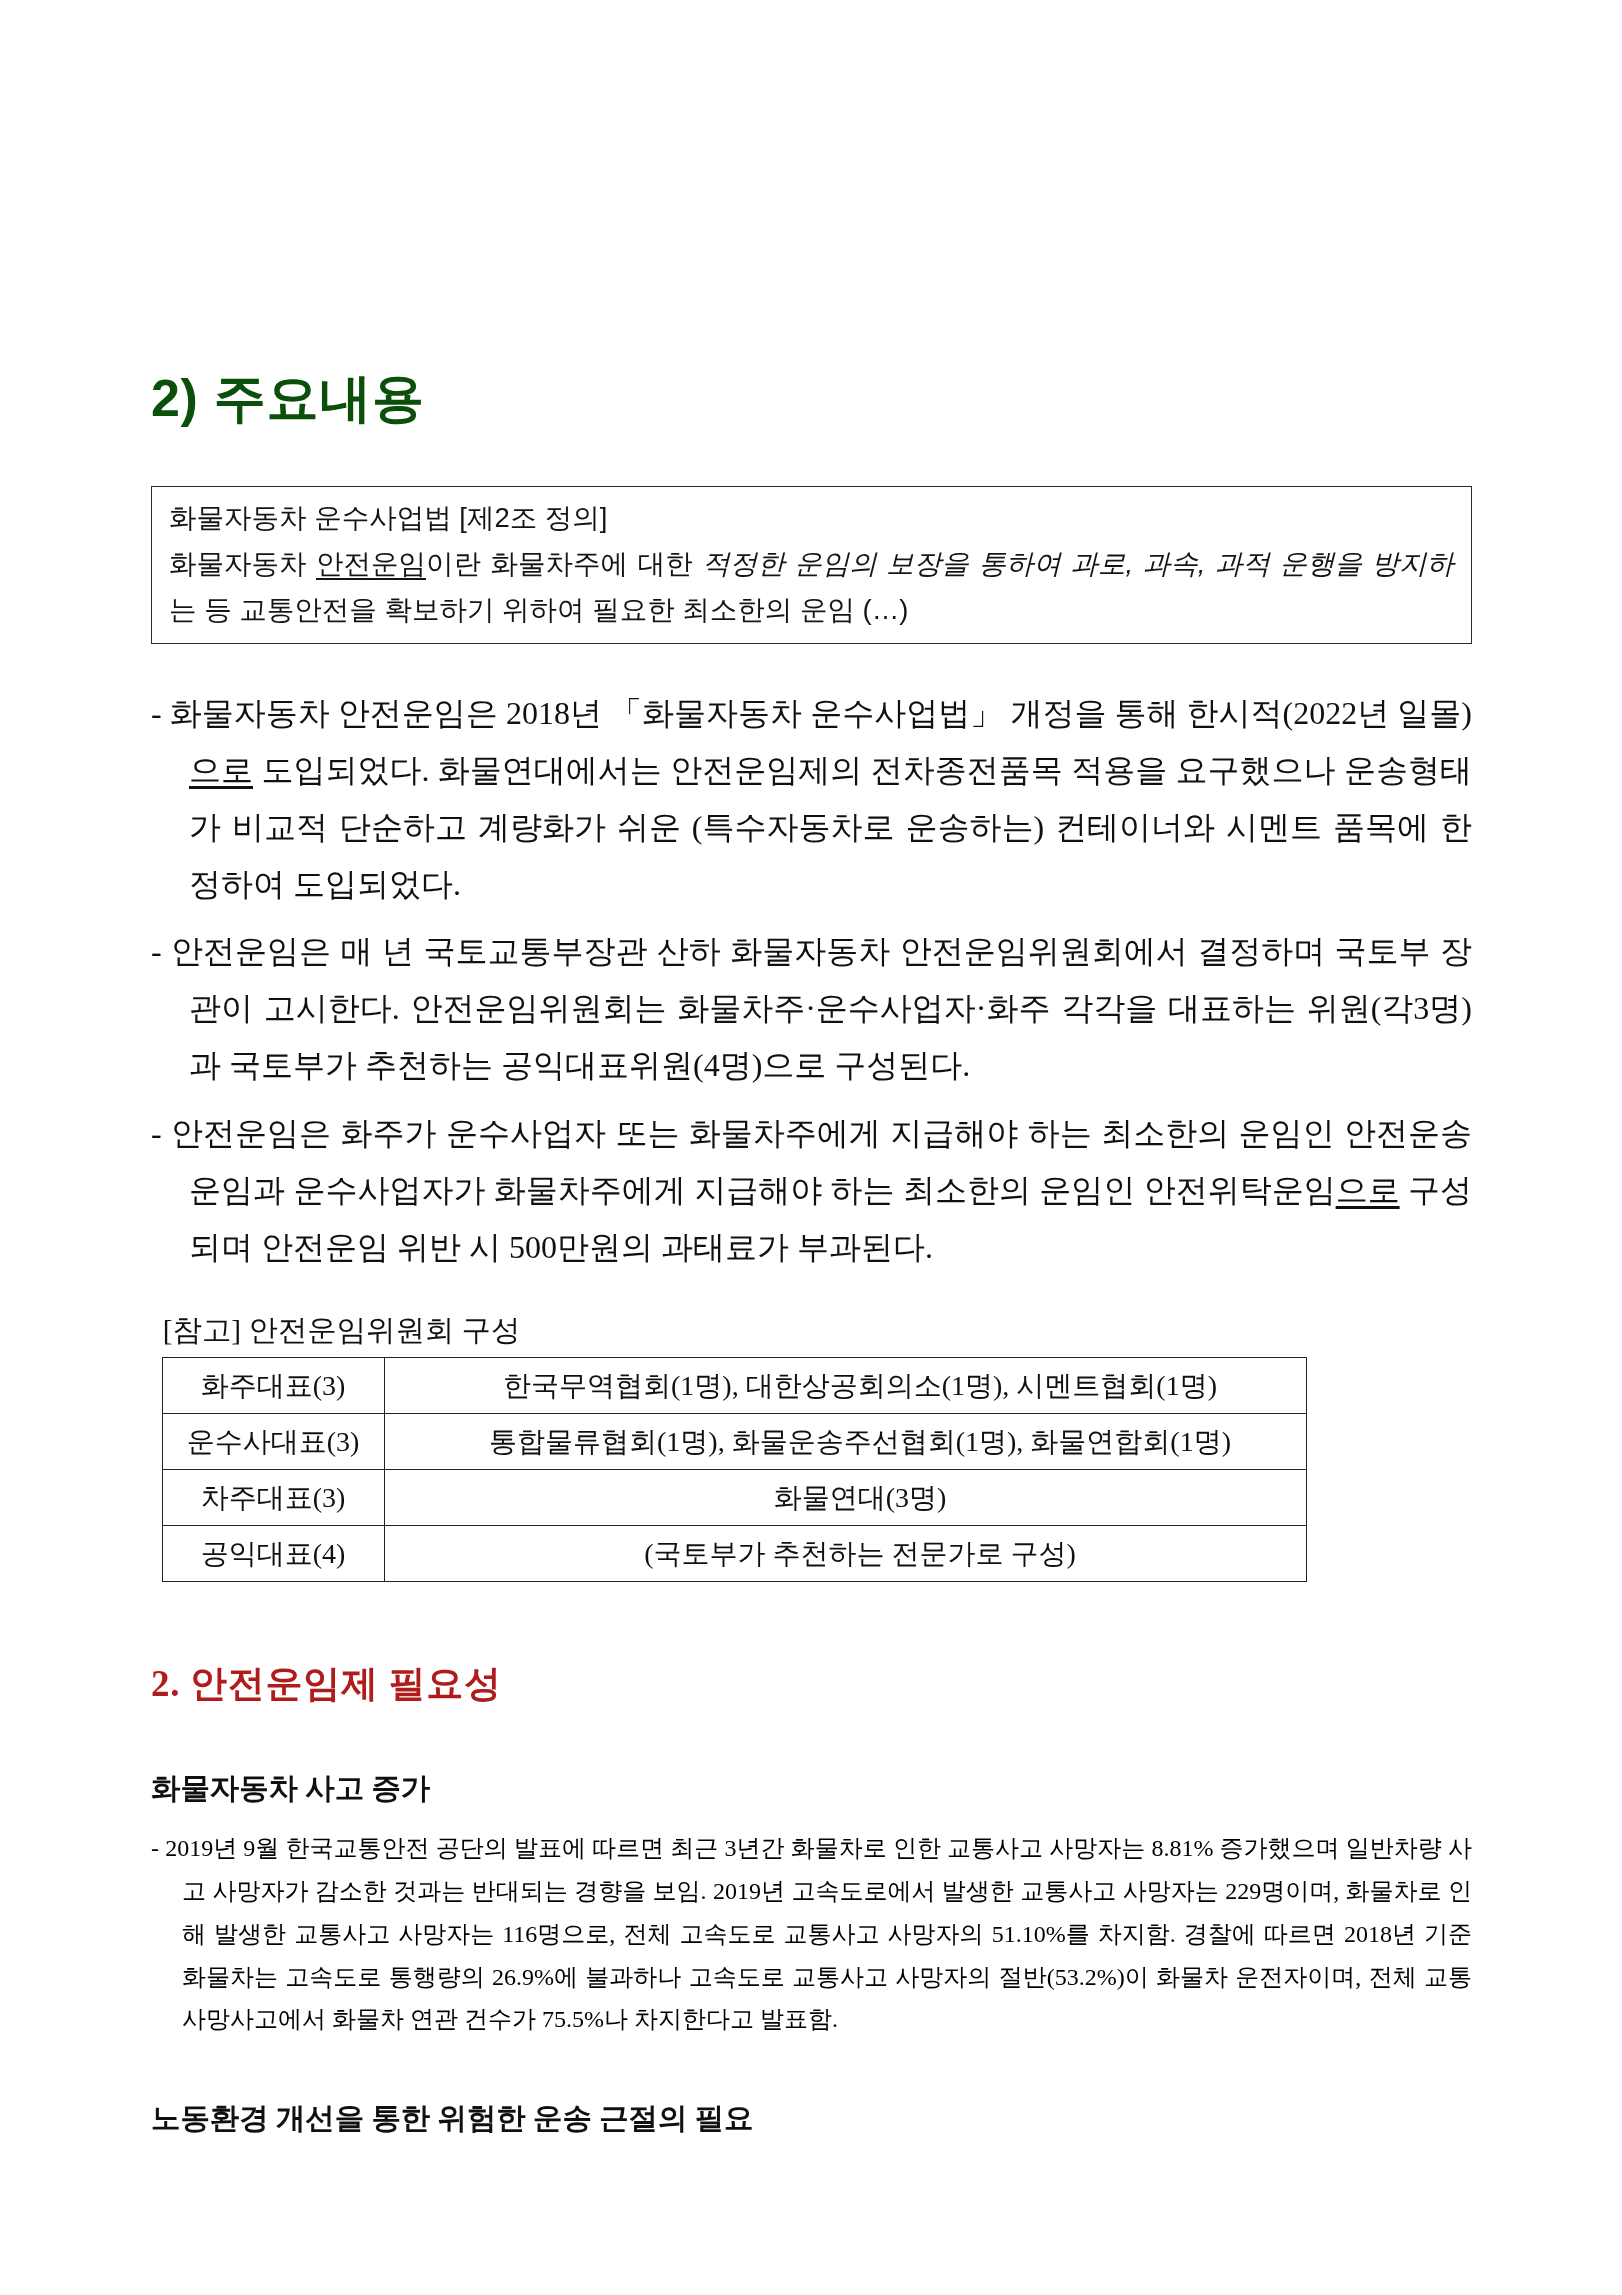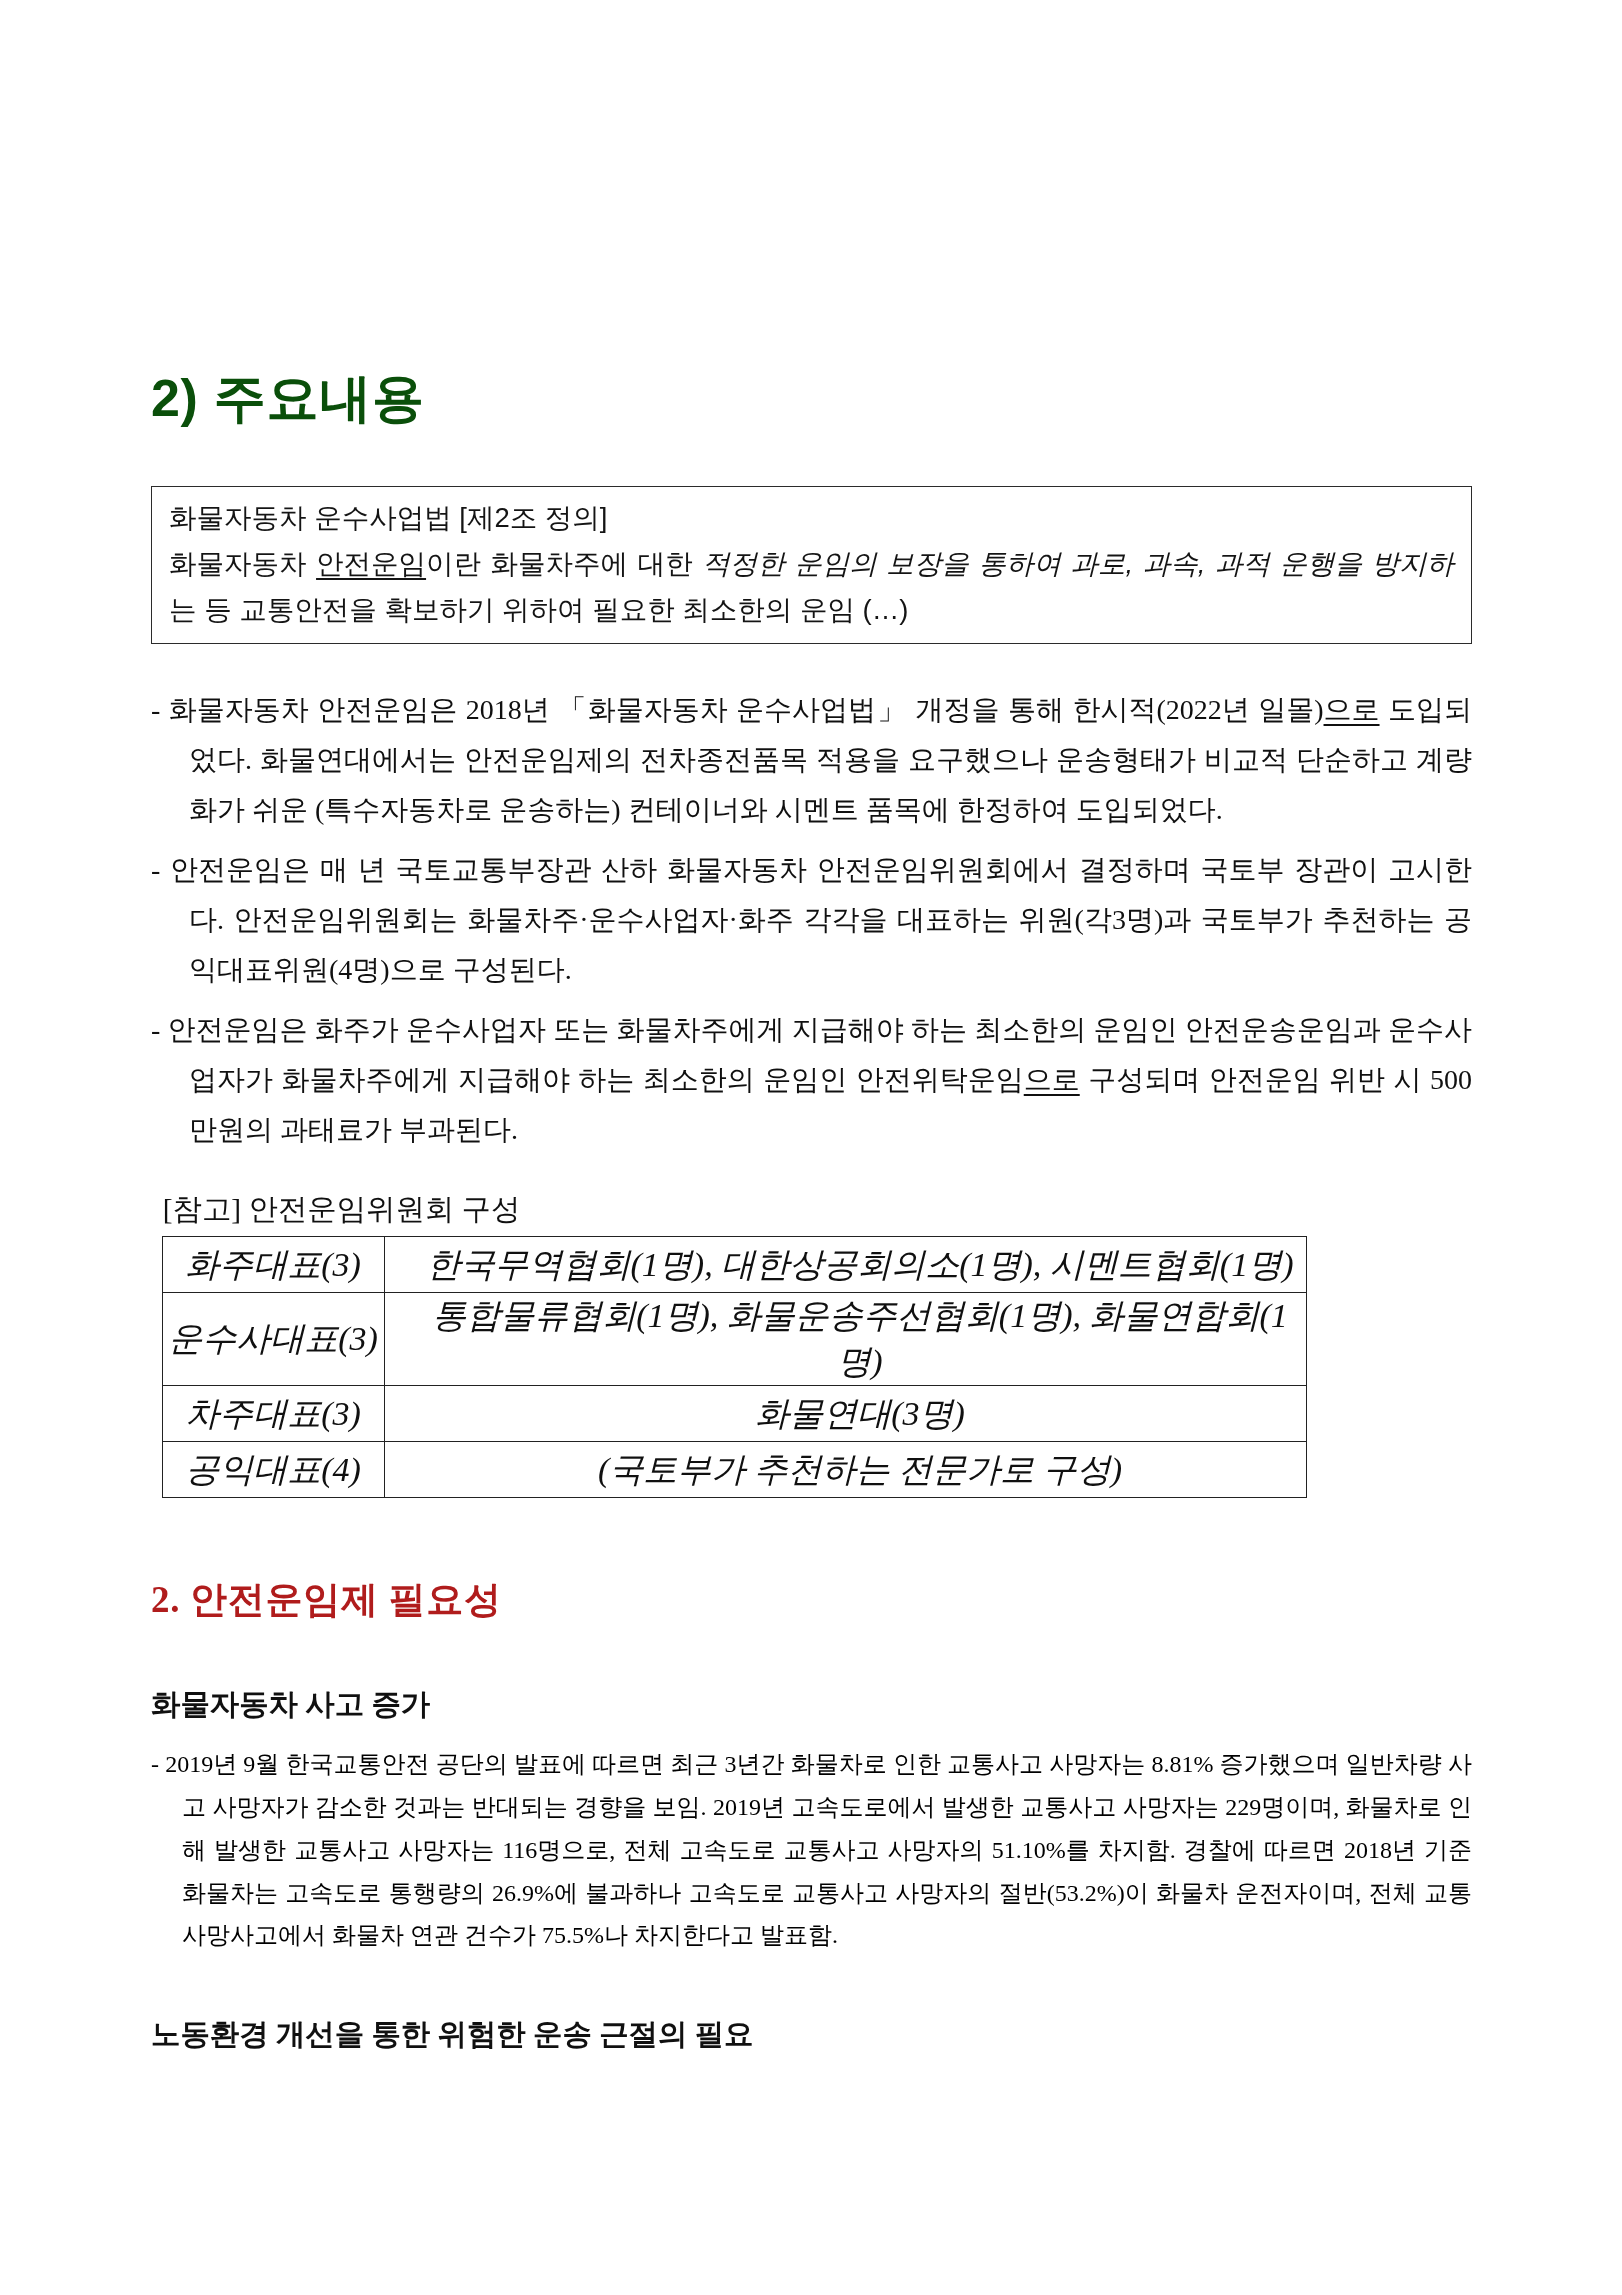--- a/index.html
+++ b/index.html
@@ -34,21 +34,21 @@
     font-size: 27.5px;
     line-height: 1.67;
     color: #141414;
     text-align: justify;
   }
   .law-box .u { text-decoration: underline; text-underline-offset: 4.6px; }
   .law-box .it { font-style: italic; }
   
   .bullets { margin-top: 41px; }
   .bullet {
-    font-size: 28px;
+    font-size: 32px;
     line-height: 1.78;
     text-align: justify;
     padding-left: 38px;
     text-indent: -38px;
     margin-bottom: 10.5px;
     color: #101010;
   }
   .bullet .u { text-decoration: underline; text-underline-offset: 4.6px; }
   
   .table-caption {
@@ -61,23 +61,22 @@
   table.committee {
     margin-top: 6.5px;
     margin-left: 10.5px;
     border-collapse: collapse;
     width: 1145px;
     table-layout: fixed;
   }
   table.committee td {
     border: 1.3px solid #222222;
     height: 56px;
-    font-size: 34px;
+    font-size: 28px;
     vertical-align: middle;
-    font-style: italic;
   }
   table.committee td.role  { width: 222px; text-align: center; }
   table.committee td.members { padding-left: 30px; text-align: center; }
   
   .heading-red {
     margin-top: 77px;
     font-size: 37px;
     font-weight: 700;
     color: #b01c1c;
     letter-spacing: 0.7px;

